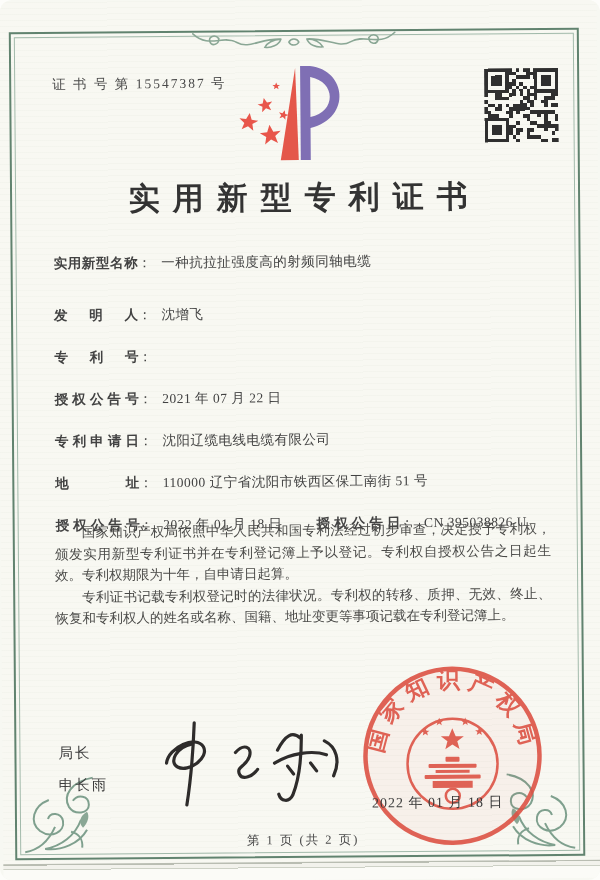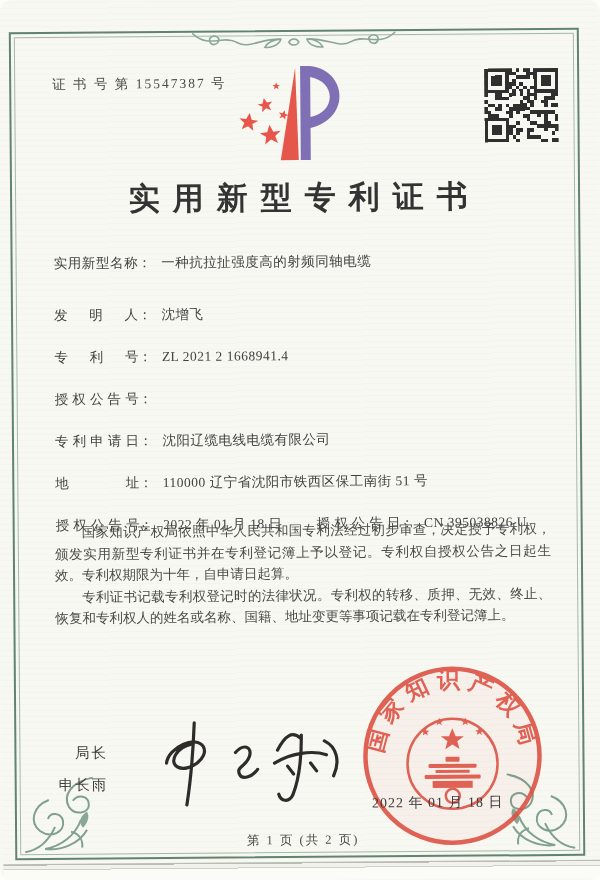--- a/index.html
+++ b/index.html
@@ -21,30 +21,30 @@
   
   .cert-no{position:absolute;left:55px;top:74px;font-size:13.5px;letter-spacing:2px;color:#4a4a4a;}
   .logo{position:absolute;left:237px;top:60px;}
   .qr{position:absolute;left:487px;top:70px;width:74px;height:74px;}
   .title{position:absolute;left:0;right:0;top:177px;text-align:center;
          font-size:31px;font-weight:600;letter-spacing:13px;text-indent:13px;color:#333;}
   
   .fields{position:absolute;left:55px;right:48px;top:253px;font-size:13.5px;color:#424242;}
   .frow{display:flex;align-items:baseline;margin-bottom:24px;white-space:nowrap;}
   .frow.gap-lg{margin-bottom:34px;}
-  .flabel{display:inline-block;width:84px;text-align:justify;text-align-last:justify;}
+  .flabel{display:inline-block;width:84px;text-align:justify;text-align-last:justify;font-weight:bold;}
   .fcolon{margin-right:10px;}
   .fvalue{letter-spacing:0.5px;}
   .pair2{margin-left:34px;display:flex;align-items:baseline;}
   
   .paras{position:absolute;left:54px;right:50px;top:520px;font-size:13.5px;
          line-height:21.5px;color:#4a4a48;text-align:justify;}
   .paras p{margin:0;text-indent:2em;}
   
-  .signer{position:absolute;left:56px;top:742px;font-size:14.5px;color:#3c3c3c;text-align:right;}
+  .signer{position:absolute;left:56px;top:742px;font-size:14.5px;color:#3c3c3c;}
   .signer div{margin-bottom:13px;letter-spacing:2px;}
   .sig{position:absolute;left:138px;top:716px;}
   .seal{position:absolute;left:358px;top:665px;}
   .seal-date{position:absolute;left:369px;top:795px;font-size:14px;letter-spacing:1px;
              color:#3a3a3a;z-index:3;}
   .footer{position:absolute;left:0;right:0;top:832px;text-align:center;
           font-size:12.5px;letter-spacing:2px;color:#4a4a4a;}
   .page-edge{position:absolute;left:0;right:0;top:862px;height:18px;z-index:4;
              background:linear-gradient(to bottom,#b9bdb2 0,#b9bdb2 1.5px,#f2f2ec 1.5px,
                #f2f2ec 5px,#cdd1c6 5px,#cdd1c6 6px,#fbfbf7 6px);}
@@ -348,25 +348,25 @@
         <span class="fvalue">一种抗拉扯强度高的射频同轴电缆</span>
       </div>
       <div class="frow">
         <span class="flabel">发明人</span>
           <span class="fcolon">：</span>
         <span class="fvalue">沈增飞</span>
       </div>
       <div class="frow">
         <span class="flabel">专利号</span>
           <span class="fcolon">：</span>
-        <span class="fvalue">ZL 2021 2 1668941.4</span>
       </div>
       <div class="frow">
         <span class="flabel">授权公告号</span>
           <span class="fcolon">：</span>
+        <span class="fvalue">2021 年 07 月 22 日</span>
       </div>
       <div class="frow">
         <span class="flabel">专利申请日</span>
           <span class="fcolon">：</span>
         <span class="fvalue">沈阳辽缆电线电缆有限公司</span>
       </div>
       <div class="frow">
         <span class="flabel">地址</span>
           <span class="fcolon">：</span>
         <span class="fvalue">110000  辽宁省沈阳市铁西区保工南街 51 号</span>

